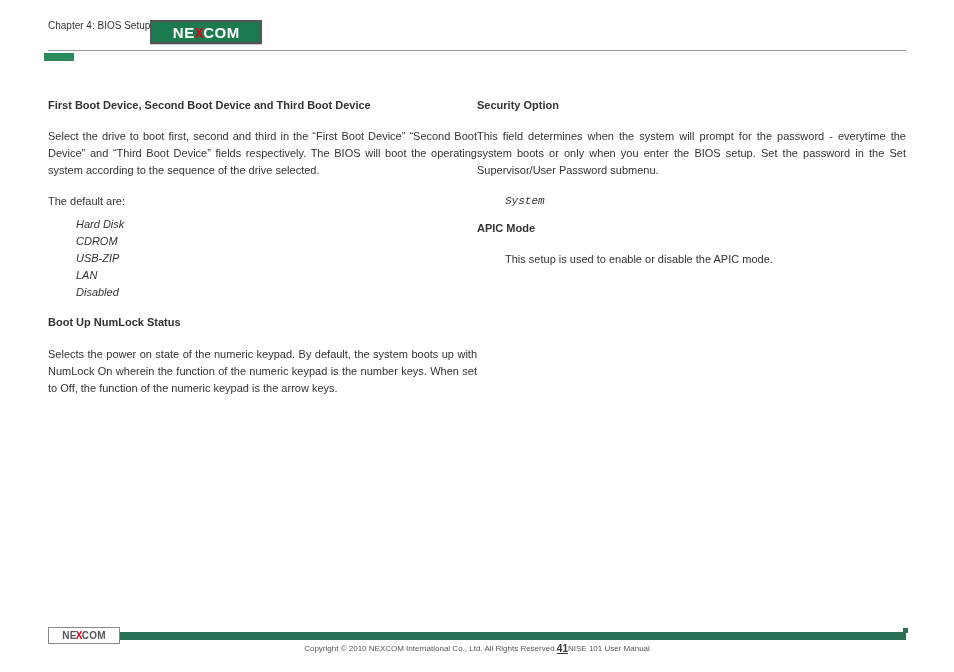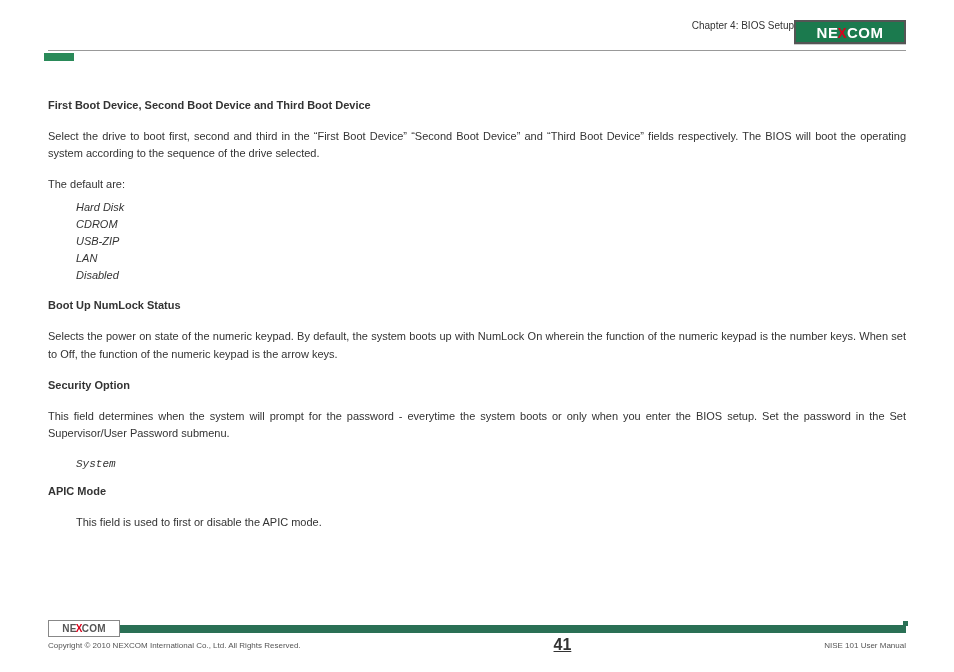--- a/index.html
+++ b/index.html
@@ -7,21 +7,21 @@
       width: 954px;
       height: 672px;
       background: #fff;
       font-family: Arial, Helvetica, sans-serif;
       color: #333;
       position: relative;
       padding: 20px 48px 40px 48px;
     }
     .header {
       display: flex;
-      justify-content: flex-end;
+      justify-content: flex-start;
       align-items: flex-start;
       margin-bottom: 6px;
     }
     .chapter-label {
       font-size: 10px;
       color: #333;
     }
     .logo-top {
       width: 112px;
       height: 24px;
@@ -44,21 +44,20 @@
     }
     .accent-bar {
       width: 30px;
       height: 8px;
       background: #2a8a59;
       margin-bottom: 36px;
       margin-left: -4px;
     }
     .content {
       display: flex;
-      flex-direction: column;
     }
     .column {
       flex: 1;
       font-size: 11px;
       line-height: 1.55;
       color: #333;
     }
     .section-title {
       font-weight: bold;
       font-size: 11px;
@@ -123,29 +122,29 @@
       position: absolute;
       right: -2px;
       top: -4px;
       width: 18px;
       height: 14px;
     }
     .sq { position: absolute; width: 5px; height: 5px; background:#2a7055; }
     .sq1 { right: 0; top: 0; }
     .footer-row {
       display: flex;
-      justify-content: space-between;
+      justify-content: center;
       align-items: center;
       font-size: 8px;
       color: #555;
       margin-top: 3px;
     }
     .page-num {
       font-weight: bold;
-      font-size: 16px;
+      font-size: 10px;
       color: #333;
       text-decoration: underline;
     }
   </style>
 </head>
 <body>
 
 <div class="header">
   <div class="chapter-label">Chapter 4: BIOS Setup</div>
   <div class="logo-top">
@@ -173,21 +172,21 @@
     <div class="para">Selects the power on state of the numeric keypad. By default, the system boots up with NumLock On wherein the function of the numeric keypad is the number keys. When set to Off, the function of the numeric keypad is the arrow keys.</div>
   </div>
 
   <div class="column">
     <div class="section-title">Security Option</div>
     <div class="para">This field determines when the system will prompt for the password - everytime the system boots or only when you enter the BIOS setup. Set the password in the Set Supervisor/User Password submenu.</div>
     <div class="sub-block">
       <div class="sub-label">System</div>
     </div>
     <div class="section-title">APIC Mode</div>
-    <div class="apic-text">This field is used to first or disable the APIC mode.</div>
+    <div class="apic-text">This setup is used to enable or disable the APIC mode.</div>
   </div>
 </div>
 
 <div class="footer">
   <div class="footer-bar">
     <div class="footer-logo">
       <span>NE</span>
         <span class="x">X</span>
         <span>COM</span>
     </div>

